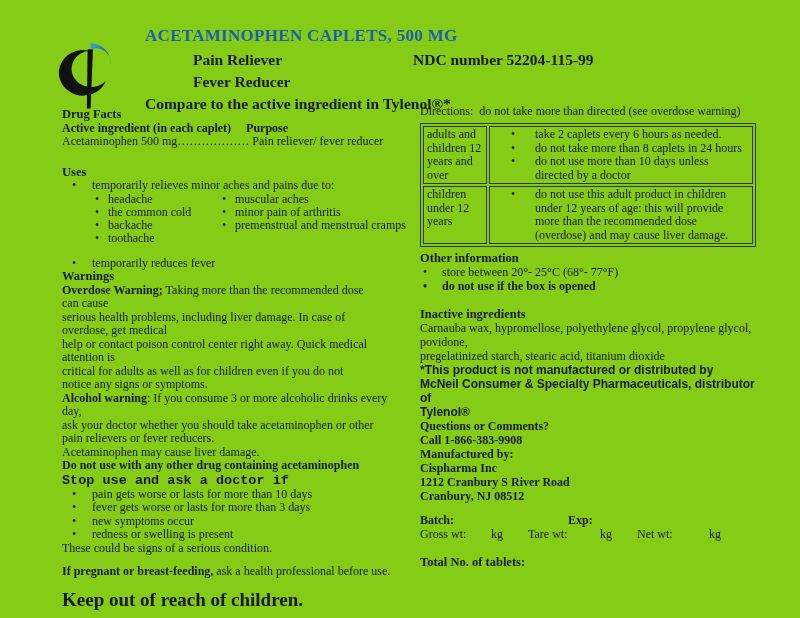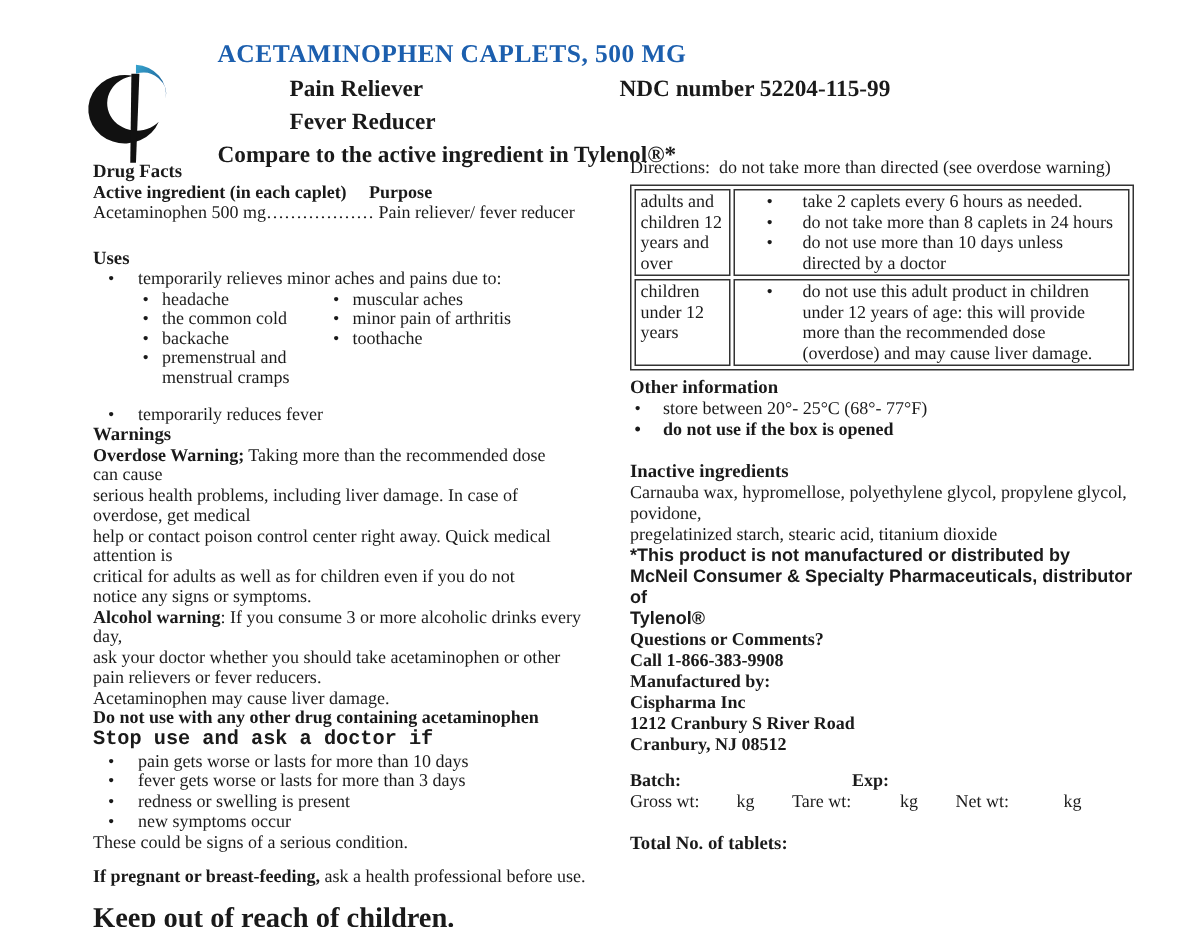--- a/index.html
+++ b/index.html
@@ -1,17 +1,17 @@
 <!DOCTYPE html>
 <html><head>
 <meta charset="utf-8">
 <style>
   html,body{margin:0;padding:0;background:#e8e8e8;}
   .page{
-    position:relative;width:800px;height:618px;background:#ffffff;
+    position:relative;width:800px;height:618px;background:#84cc16;
     font-family:"Liberation Serif", serif;color:#1a1a1a;overflow:hidden;
   }
   
   .logo{position:absolute;left:42px;top:34px;width:76px;height:76px;}
   .header{position:absolute;left:145px;top:26px;width:620px;}
   .prod-title{font-size:17px;font-weight:bold;color:#1C5FAE;letter-spacing:.3px;margin-bottom:3px;}
   .hrow{display:flex;font-size:15.5px;font-weight:bold;line-height:22px;}
   .hrow .hl{width:220px;margin-left:48px;}
   .compare{font-size:15.5px;font-weight:bold;line-height:22px;}
   
@@ -87,22 +87,22 @@
     <div>Acetaminophen 500 mg……………… Pain reliever/ fever reducer</div>
 
     <div class="sec-h mt17">Uses</div>
     <div class="b1">temporarily relieves minor aches and pains due to:</div>
     <div class="uses-grid">
       <div class="b2">headache</div>
       <div class="b2">muscular aches</div>
       <div class="b2">the common cold</div>
       <div class="b2">minor pain of arthritis</div>
       <div class="b2">backache</div>
+      <div class="b2">premenstrual and menstrual cramps</div>
       <div class="b2">toothache</div>
-      <div class="b2">premenstrual and menstrual cramps</div>
       <div class="b2 empty"></div>
     </div>
     <div class="b1 mt12">temporarily reduces fever</div>
 
     <div class="sec-h">Warnings</div>
     <div>
       <span class="bold">Overdose Warning;</span><span class="pre"> Taking more than the recommended dose
 can cause
 serious health problems, including liver damage. In case of
 overdose, get medical
@@ -115,22 +115,22 @@
       <span class="bold">Alcohol warning</span><span class="pre">: If you consume 3 or more alcoholic drinks every
 day,
 ask your doctor whether you should take acetaminophen or other
 pain relievers or fever reducers.
 Acetaminophen may cause liver damage.</span>
     </div>
     <div class="bold">Do not use with any other drug containing acetaminophen</div>
     <div class="stop-h">Stop use and ask a doctor if</div>
     <div class="b1">pain gets worse or lasts for more than 10 days</div>
     <div class="b1">fever gets worse or lasts for more than 3 days</div>
+    <div class="b1">new symptoms occur</div>
     <div class="b1">redness or swelling is present</div>
-    <div class="b1">new symptoms occur</div>
     <div>These could be signs of a serious condition.</div>
     <div class="mt10">
       <span class="bold">If pregnant or breast-feeding,</span><span> ask a health professional before use.</span>
     </div>
     <div class="keep-out">Keep out of reach of children.</div>
   </div>
 
   <div class="col-right">
     <div class="dir-h">Directions:&nbsp; do not take more than directed (see overdose warning)</div>
 

